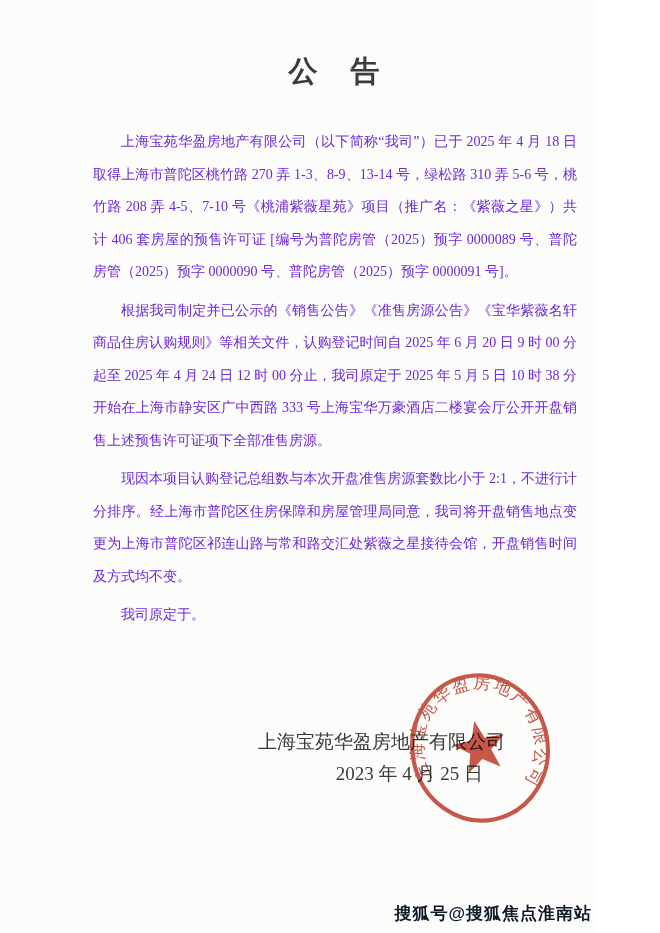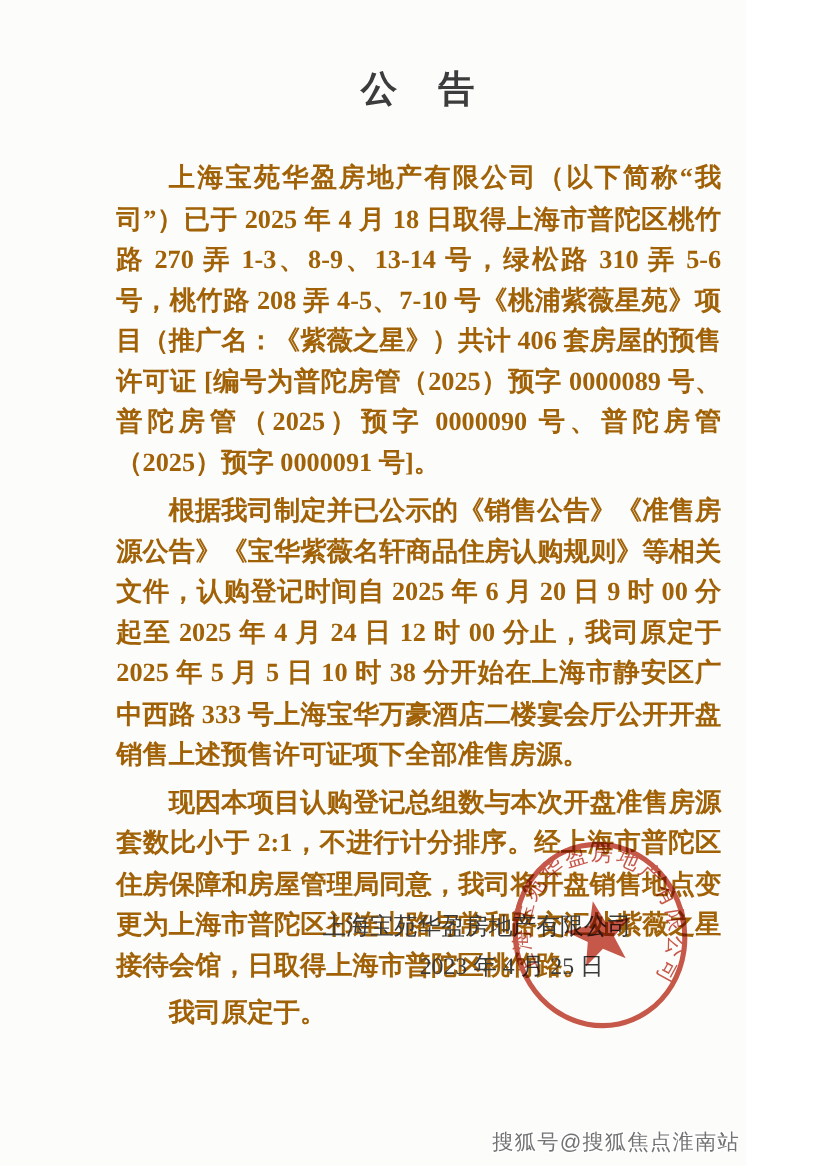--- a/index.html
+++ b/index.html
@@ -25,25 +25,24 @@
     font-size: 29px;
     font-weight: 600;
     color: #3c3c3c;
     letter-spacing: 2px;
   }
   .doc-body {
     position: absolute;
     top: 126px;
     left: 93px;
     width: 484px;
-    font-size: 21px;
+    font-size: 14px;
     line-height: 32.5px;
     text-align: justify;
-    color: #a16207;
-    font-weight: bold;
+    color: #6d28d9;
   }
   .doc-body p {
     margin: 0 0 6px 0;
     text-indent: 2em;
   }
   .signature {
     position: absolute;
     top: 726px;
     right: 92px;
     text-align: right;
@@ -65,42 +64,42 @@
     mix-blend-mode: multiply;
     pointer-events: none;
   }
   .seal svg { width: 100%; height: 100%; }
   .watermark {
     position: absolute;
     right: 5px;
     bottom: 8px;
     font-family: "Liberation Sans", "DejaVu Sans", sans-serif;
     font-size: 17px;
-    font-weight: normal;
+    font-weight: bold;
     letter-spacing: 1px;
-    color: #737373;
+    color: #0f172a;
     text-shadow:
       -1px -1px 0 #ffffff,
        1px -1px 0 #ffffff,
       -1px  1px 0 #ffffff,
        1px  1px 0 #ffffff,
        0 0 3px #ffffff;
   }
 </style>
 </head>
 <body>
 
 <div class="page">
 
   <h1 class="doc-title">公　告</h1>
 
   <div class="doc-body">
     <p>上海宝苑华盈房地产有限公司（以下简称“我司”）已于 2025 年 4 月 18 日取得上海市普陀区桃竹路 270 弄 1-3、8-9、13-14 号，绿松路 310 弄 5-6 号，桃竹路 208 弄 4-5、7-10 号《桃浦紫薇星苑》项目（推广名：《紫薇之星》）共计 406 套房屋的预售许可证 [编号为普陀房管（2025）预字 0000089 号、普陀房管（2025）预字 0000090 号、普陀房管（2025）预字 0000091 号]。</p>
     <p>根据我司制定并已公示的《销售公告》《准售房源公告》《宝华紫薇名轩商品住房认购规则》等相关文件，认购登记时间自 2025 年 6 月 20 日 9 时 00 分起至 2025 年 4 月 24 日 12 时 00 分止，我司原定于 2025 年 5 月 5 日 10 时 38 分开始在上海市静安区广中西路 333 号上海宝华万豪酒店二楼宴会厅公开开盘销售上述预售许可证项下全部准售房源。</p>
-    <p>现因本项目认购登记总组数与本次开盘准售房源套数比小于 2:1，不进行计分排序。经上海市普陀区住房保障和房屋管理局同意，我司将开盘销售地点变更为上海市普陀区祁连山路与常和路交汇处紫薇之星接待会馆，日取得上海市普陀区桃竹路。</p>
+    <p>现因本项目认购登记总组数与本次开盘准售房源套数比小于 2:1，不进行计分排序。经上海市普陀区住房保障和房屋管理局同意，我司将开盘销售地点变更为上海市普陀区祁连山路与常和路交汇处紫薇之星接待会馆，开盘销售时间及方式均不变。</p>
     <p>我司原定于。</p>
   </div>
 
   <div class="signature">
     <div class="sig-company">上海宝苑华盈房地产有限公司</div>
     <div class="sig-date">2023 年 4 月 25 日</div>
   </div>
 
   <div class="seal">
     <svg viewBox="0 0 164 164" xmlns="http://www.w3.org/2000/svg">

